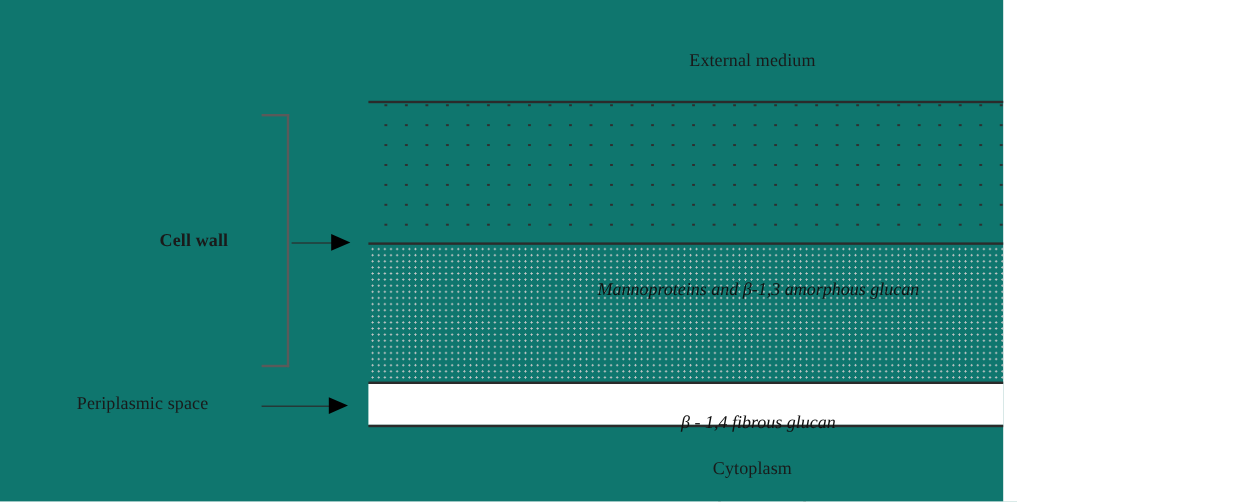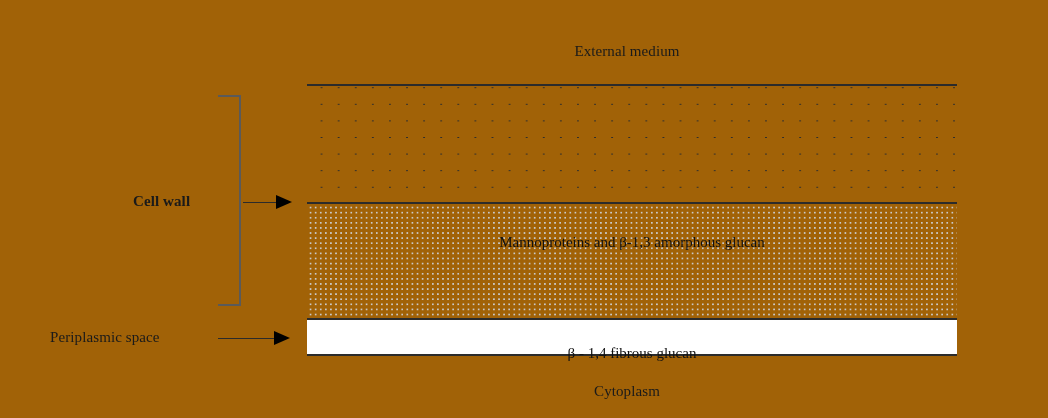--- a/index.html
+++ b/index.html
@@ -6,23 +6,23 @@
     margin: 0;
     padding: 0;
     background: #ffffff;
   }
   body {
     font-family: "Liberation Serif", "DejaVu Serif", serif;
     color: #000000;
   }
   #canvas {
     position: relative;
-    width: 1048px;
+    width: 836px;
     height: 418px;
-    background: #a16207;
+    background: #0f766e;
     overflow: hidden;
   }
 
   
   .label {
     position: absolute;
     font-size: 15px;
     line-height: 1;
     white-space: nowrap;
     color: #1a1a1a;
@@ -94,20 +94,21 @@
 
   
   .layer-caption {
     position: absolute;
     left: 325px;
     transform: translateX(-50%);
     font-size: 15px;
     white-space: nowrap;
     color: #111111;
     z-index: 5;
+    font-style: italic;
   }
   #amorphous-caption { top: 150px; }
   #fibrous-caption   { top: 261px; }
   #membrane-caption  { top: 332px; }
 
   
   #cell-wall-bracket {
     position: absolute;
     left: 218px;
     top: 95px;
@@ -137,21 +138,21 @@
   
   #cell-wall-arrow-shaft { left: 243px; top: 202px; width: 35px; }
   #cell-wall-arrow-head  { left: 276px; top: 195px; }
 
   
   #periplasmic-arrow-shaft { left: 218px; top: 338px; width: 58px; }
   #periplasmic-arrow-head  { left: 274px; top: 331px; }
 
   
   #cell-wall-label        { left: 133px; top: 194px; font-weight: bold; }
-  #periplasmic-space-label{ left: 50px;  top: 330px; }
+  #periplasmic-space-label{ left: 64px;  top: 330px; }
 </style>
 </head>
 <body>
 
 <div id="canvas">
 
   <div class="label centered" id="external-medium-label">External medium</div>
 
   <div id="wall-panel">
 

